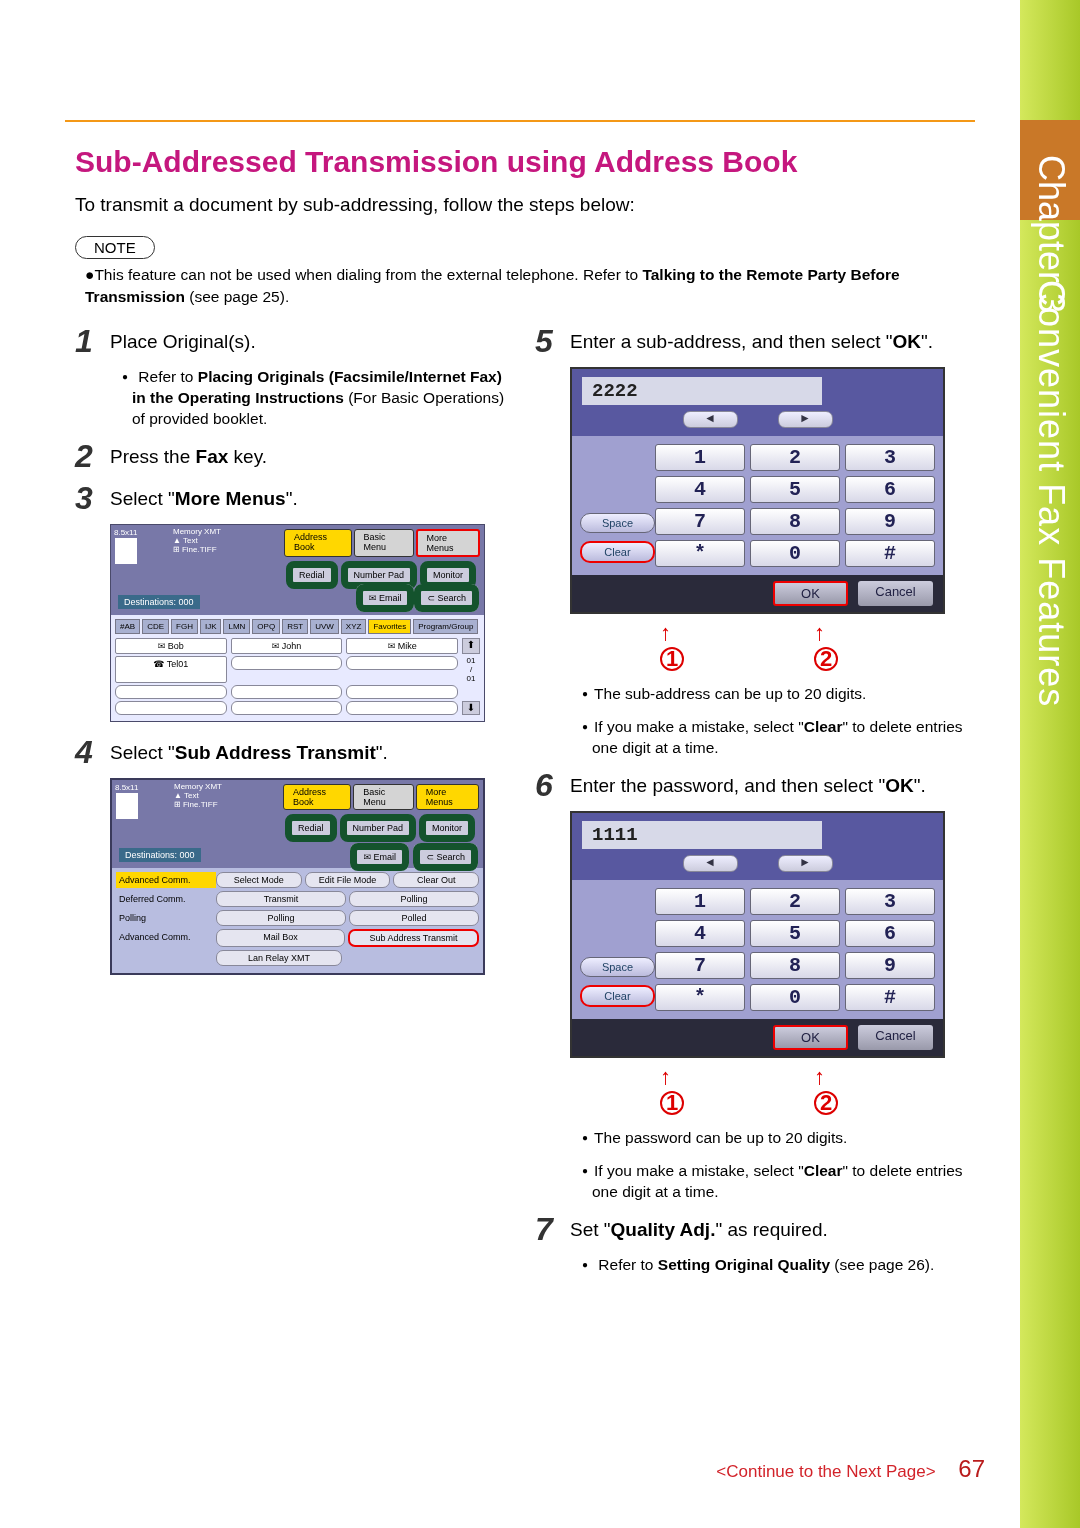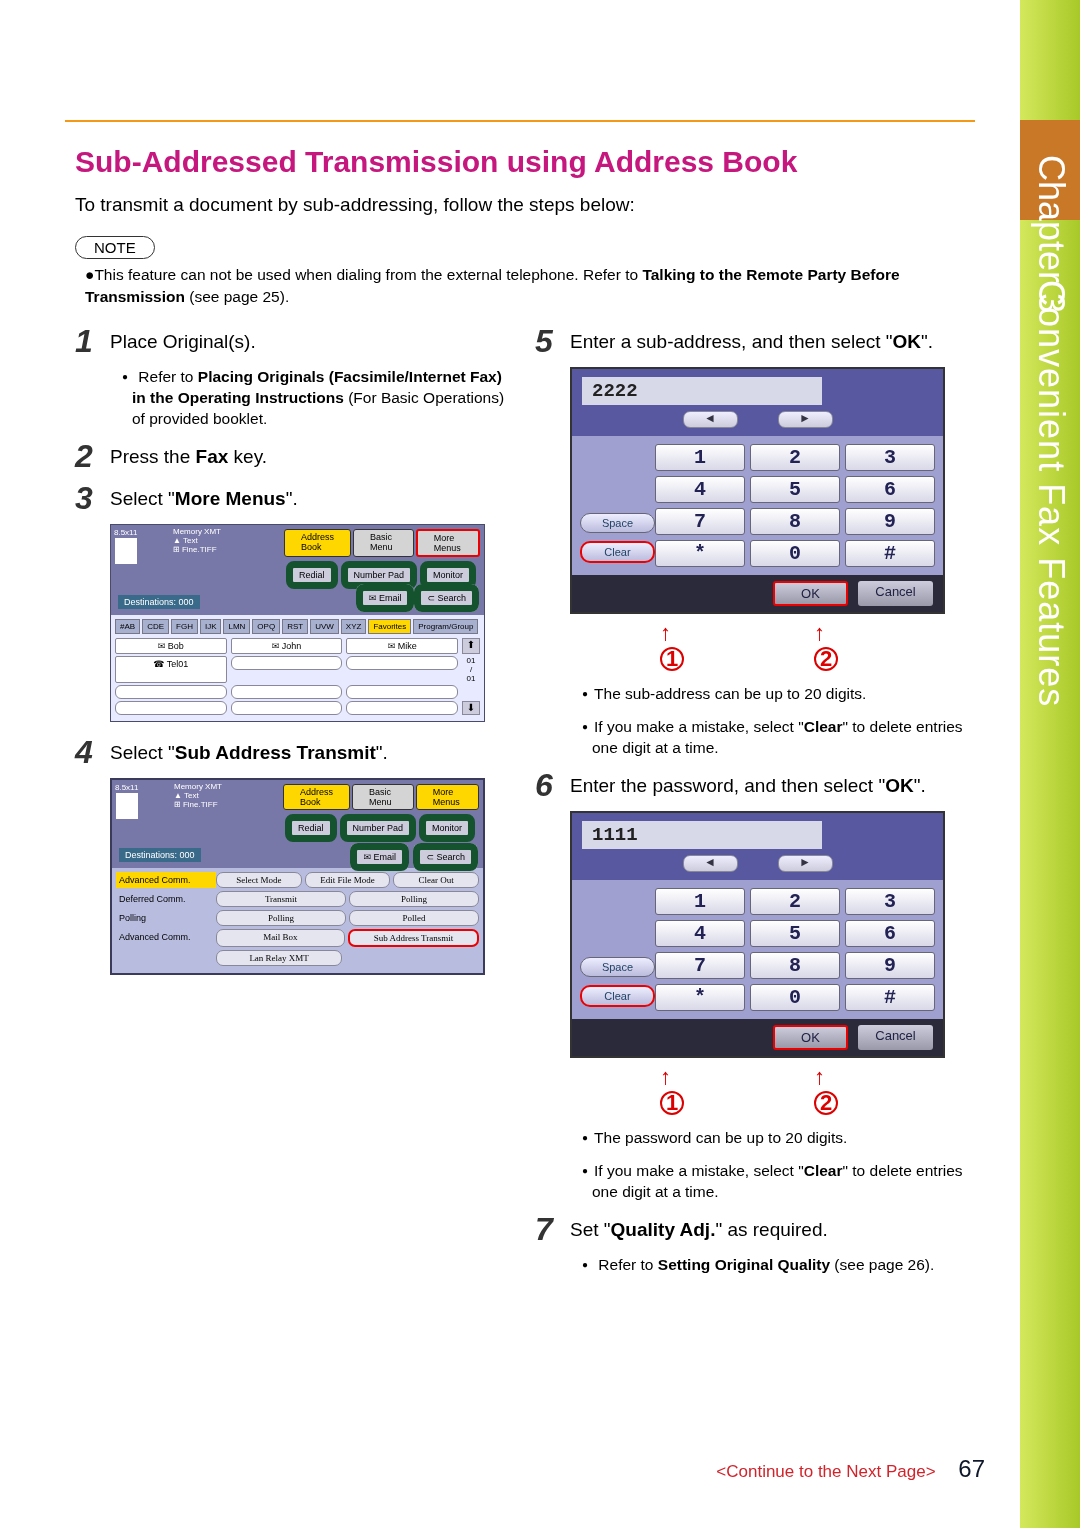--- a/index.html
+++ b/index.html
@@ -17,40 +17,40 @@
   .note-text { font-size: 15.5px; margin-left: 10px; margin-bottom: 18px; line-height: 1.4; }
   .columns { display: flex; gap: 25px; margin-top: 18px; }
   .col { width: 435px; }
   .step { display: flex; margin-bottom: 10px; }
   .step-num { font-family: 'Trebuchet MS', sans-serif; font-size: 32px; font-weight: bold; font-style: italic; color: #333; width: 35px; line-height: 1; }
   .step-body { flex: 1; font-size: 19px; padding-top: 4px; line-height: 1.35; }
   .bullet-sub { font-size: 15.5px; margin-left: 12px; margin-top: 12px; text-indent: -10px; padding-left: 10px; line-height: 1.35; }
   .bullet-sub::before { content: "●"; font-size: 10px; margin-right: 6px; position: relative; top: -2px; }
   .screenshot { margin: 8px 0 14px 35px; border: 1px solid #4a4a6a; width: 375px; font-size: 0; }
   .ss-tabs { display: flex; gap: 2px; padding: 2px; }
-  .ss-tab { font-size: 9px; padding: 2px 16px; border-radius: 3px; border: 1px solid #333; }
+  .ss-tab { font-size: 9px; padding: 2px 9px; border-radius: 3px; border: 1px solid #333; }
   .ss-tab.yellow { background: #ffd700; }
   .ss-tab.gray { background: #d4d4d4; }
   .ss-tab.red-border { border: 2px solid #e00; }
   .ss-row2 { display: flex; gap: 3px; padding: 2px 4px; background: #7878a8; }
   .ss-chip { font-size: 9px; background: #ccd; padding: 2px 6px; border-radius: 8px; border: 7px solid #14532d; }
   .ss-body { background: #e8eaff; padding: 4px; }
   .ss-alpha { display: flex; gap: 2px; flex-wrap: wrap; }
   .ss-alpha-btn { font-size: 8px; background: #a8b0d0; padding: 2px 4px; border: 1px solid #778; }
   .ss-alpha-btn.yellow { background: #ffd700; }
   .ss-contacts { margin-top: 4px; }
   .ss-contact-row { display: flex; gap: 4px; margin-bottom: 2px; }
   .ss-contact { font-size: 9px; background: #fff; border: 1px solid #889; border-radius: 2px; padding: 2px 8px; flex: 1; text-align: center; }
   .ss-empty { font-size: 9px; background: #fff; border: 1px solid #889; border-radius: 6px; padding: 2px 8px; height: 14px; flex: 1; }
   .ss2 { margin: 8px 0 14px 35px; border: 2px solid #3a3a5a; width: 375px; }
   .ss2-body { background: #b8bde0; padding: 4px; }
   .ss2-menu-row { display: flex; margin-bottom: 3px; }
   .ss2-label { font-size: 9px; width: 100px; padding: 3px; }
   .ss2-btns { display: flex; gap: 3px; flex: 1; }
-  .ss2-btn { font-size: 9px; background: #e5e5f0; border: 1px solid #889; border-radius: 7px; padding: 2px 6px; flex: 1; text-align: center; font-family: Liberation Serif, serif; }
+  .ss2-btn { font-size: 9px; background: #e5e5f0; border: 1px solid #889; border-radius: 7px; padding: 2px 6px; flex: 1; text-align: center; }
   .ss2-btn.highlight { border: 2px solid #e00; }
   .keypad-shot { margin: 8px 0 6px 35px; width: 375px; border: 2px solid #333; }
   .kp-top { background: #5858a0; padding: 8px 10px; }
   .kp-display { background: #d7d9e8; color: #222; font-size: 19px; font-weight: bold; padding: 3px 10px; width: 240px; font-family: 'Courier New', monospace; }
   .kp-nav { display: flex; gap: 40px; margin-top: 6px; justify-content: center; }
   .kp-nav-btn { width: 55px; height: 17px; background: linear-gradient(#eef,#ccd); border: 1px solid #889; border-radius: 7px; text-align: center; font-size: 12px; line-height: 13px; color: #334; }
   .kp-mid { background: #a0a0d0; padding: 8px; display: flex; }
   .kp-side { width: 75px; display: flex; flex-direction: column; justify-content: flex-end; gap: 8px; padding-bottom: 4px; }
   .kp-side-btn { font-size: 11px; background: linear-gradient(#eef,#bbd); border: 1px solid #667; border-radius: 10px; padding: 3px 0; text-align: center; color: #246; }
   .kp-side-btn.red-border { border: 2.5px solid #e00; }
@@ -58,21 +58,21 @@
   .kp-key { background: linear-gradient(#fff,#d8d8e8); border: 1px solid #667; border-radius: 3px; font-size: 20px; color: #225; text-align: center; padding: 1px 0; font-weight: bold; font-family: 'Courier New', monospace; }
   .kp-bot { background: #2a2a3a; padding: 6px 10px; display: flex; justify-content: flex-end; gap: 10px; }
   .kp-ok { width: 75px; background: linear-gradient(#ccd,#99a); border-radius: 3px; font-size: 13px; text-align: center; padding: 3px 0; color: #224; }
   .kp-ok.red-border { border: 2.5px solid #e00; }
   .kp-cancel { width: 75px; background: linear-gradient(#ccd,#99a); border-radius: 3px; font-size: 13px; text-align: center; padding: 3px 0; color: #224; }
   .callout-row { display: flex; margin-left: 35px; gap: 130px; padding-left: 90px; margin-bottom: 8px; }
   .callout-num { color: #d00; font-size: 22px; font-weight: bold; }
   .circ { display: inline-block; border: 2px solid #d00; border-radius: 50%; width: 24px; height: 24px; text-align: center; line-height: 20px; }
   .footer { position: absolute; bottom: 45px; right: 95px; font-size: 17px; }
   .footer-text { color: #d2232a; }
-  .page-num { font-size: 24px; color: #0f172a; margin-left: 18px; }
+  .page-num { font-size: 24px; color: #b91c1c; margin-left: 18px; }
   .dest-bar { background: #3a6a8a; color: #fff; font-size: 9px; padding: 2px 6px; display: inline-block; border-radius: 0; margin: 2px; }
 </style>
 </head>
 <body>
 
 <div class="page">
   <div class="side-tab"></div>
   <div class="side-tab-dark"></div>
   <div class="side-chapter">Chapter 3</div>
   <div class="side-text">Convenient Fax Features</div>

